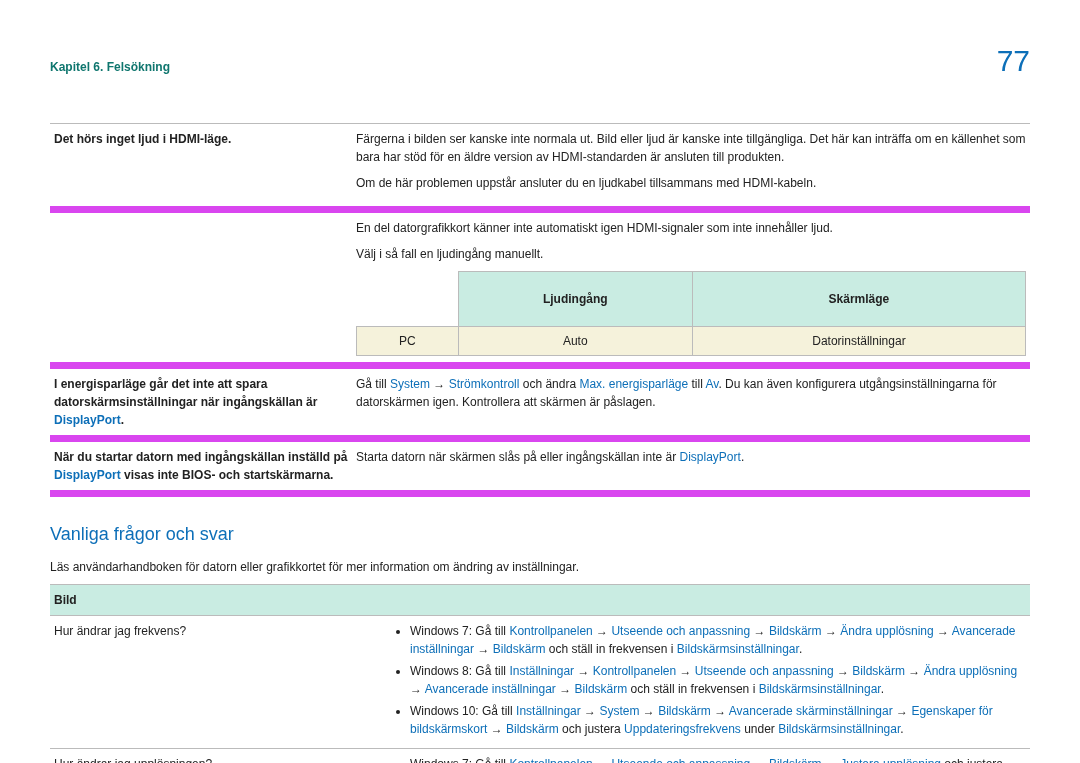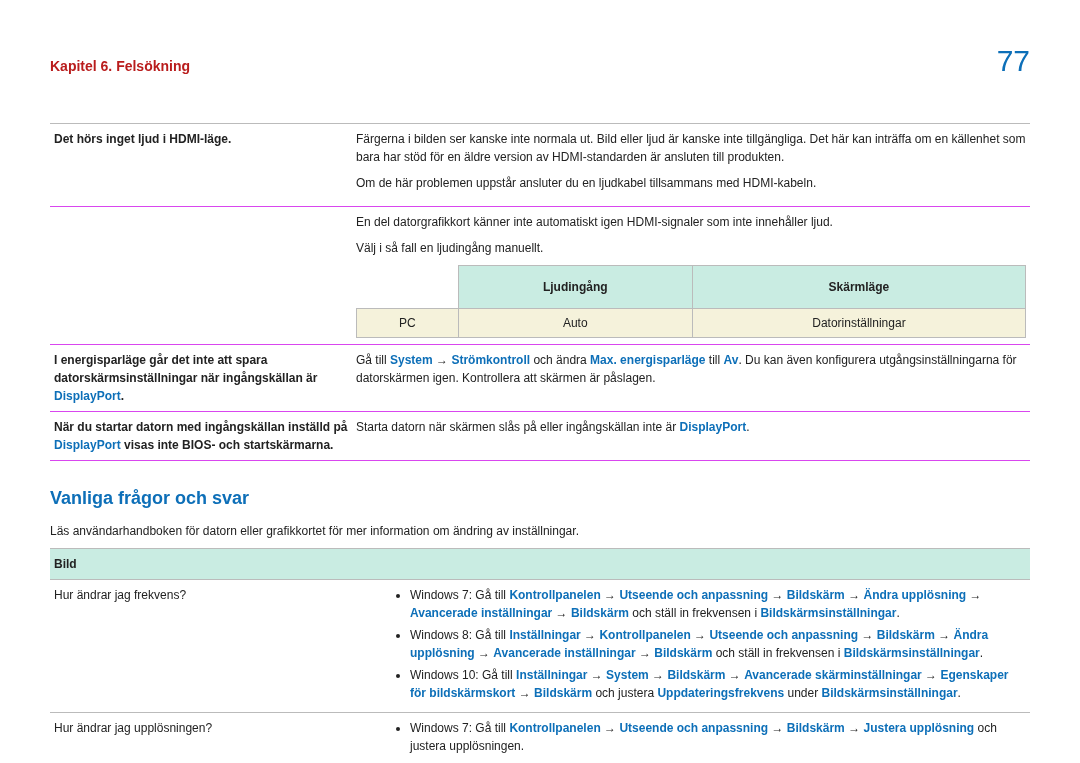--- a/index.html
+++ b/index.html
@@ -12,41 +12,41 @@
     height: 763px;
     padding: 38px 50px 30px 50px;
     line-height: 1.5;
   }
   .header {
     display: flex;
     justify-content: space-between;
     align-items: baseline;
     margin-bottom: 40px;
   }
-  .breadcrumb { color: #b91c1c; font-size: 14px; font-weight: bold; }
+  .breadcrumb { color: #0f766e; font-size: 12px; font-weight: bold; }
   .page-number { color: #0d6fb8; font-size: 30px; font-weight: 300; }
-  .section-title { color: #0d6fb8; font-size: 18px; font-weight: bold; margin-top: 24px; margin-bottom: 10px; }
+  .section-title { color: #0d6fb8; font-size: 18px; font-weight: normal; margin-top: 24px; margin-bottom: 10px; }
   .para { margin-bottom: 8px; }
   table.main { width: 100%; border-collapse: collapse; }
-  table.main td { border-top: 1px solid #bbb; border-bottom: 1px solid #d946ef; padding: 6px 4px; vertical-align: top; }
+  table.main td { border-top: 1px solid #bbb; border-bottom: 7px solid #d946ef; padding: 6px 4px; vertical-align: top; }
   table.main td.issue { width: 335px; font-weight: bold; }
   .sub-wrap { margin-top: 6px; }
   table.sub { width: 670px; border-collapse: collapse; margin-top: 4px; }
-  table.sub th { background: #c9ece2; font-weight: bold; padding: 12px 6px; text-align: center; border: 1px solid #bbb; }
+  table.sub th { background: #c9ece2; font-weight: bold; padding: 18px 6px; text-align: center; border: 1px solid #bbb; }
   table.sub td { padding: 5px 8px; text-align: center; border: 1px solid #bbb; }
   table.sub tr.highlight td { background: #f5f2db; }
   .faq-head { display: flex; background: #c9ece2; border-top: 1px solid #bbb; border-bottom: 1px solid #bbb; margin-top: 6px; font-weight: bold; }
   .faq-head .col1 { width: 340px; padding: 6px 4px; }
   .faq-head .col2 { flex: 1; padding: 6px 4px; }
   .faq-row { display: flex; border-bottom: 1px solid #bbb; padding: 6px 0; }
   .faq-row .col1 { width: 340px; padding: 0 4px; font-weight: normal; }
   .faq-row .col2 { flex: 1; padding: 0 4px; }
   ul.bul { list-style: disc; padding-left: 16px; }
   ul.bul li { margin-bottom: 4px; }
-  .blue { color: #0d6fb8; font-weight: bold; }
+  .blue { color: #0d6fb8; }
 </style>
 </head>
 <body>
 
 <div class="header">
   <div class="breadcrumb">Kapitel 6. Felsökning</div>
   <div class="page-number">77</div>
 </div>
 
 <table class="main">

